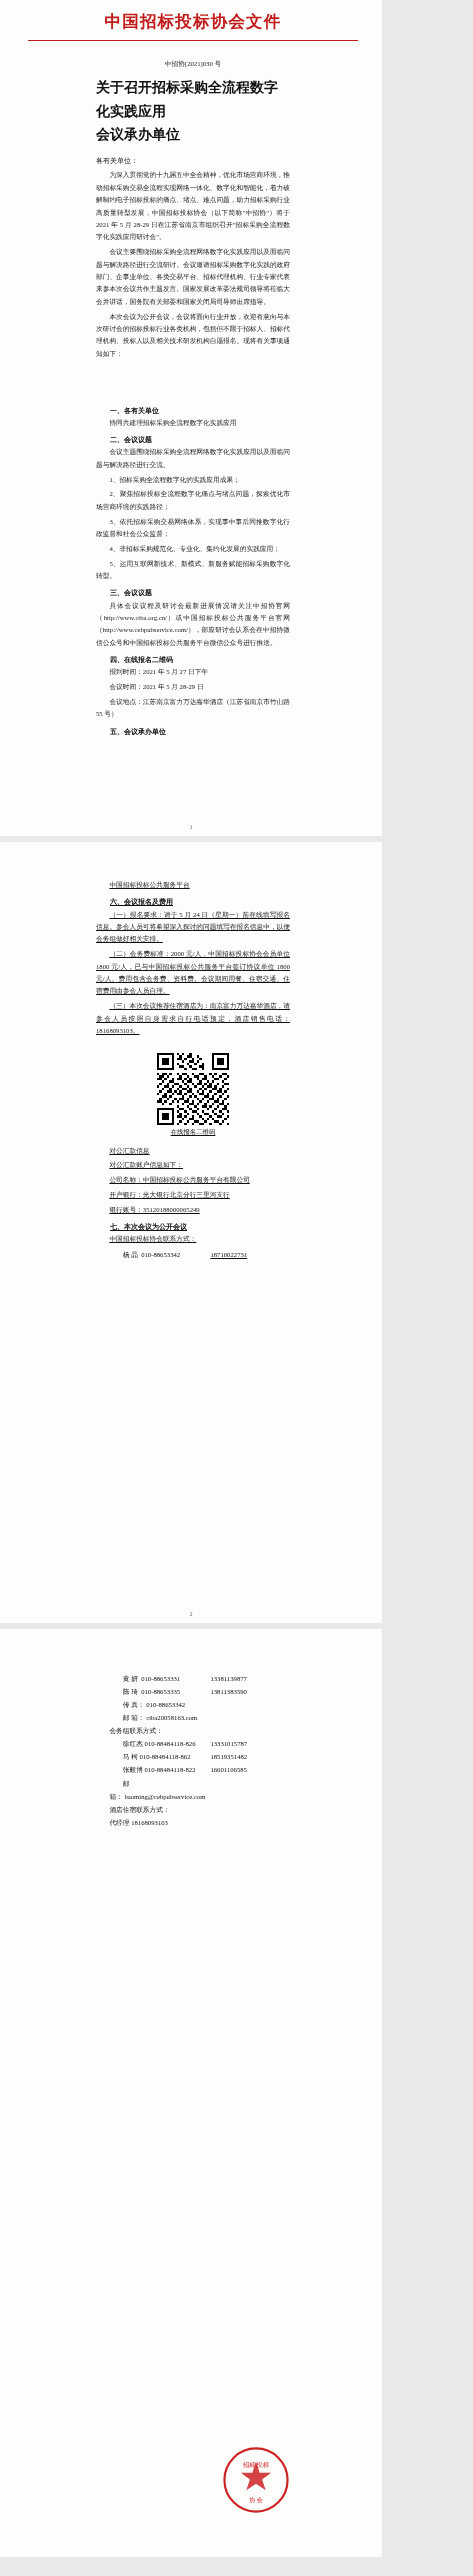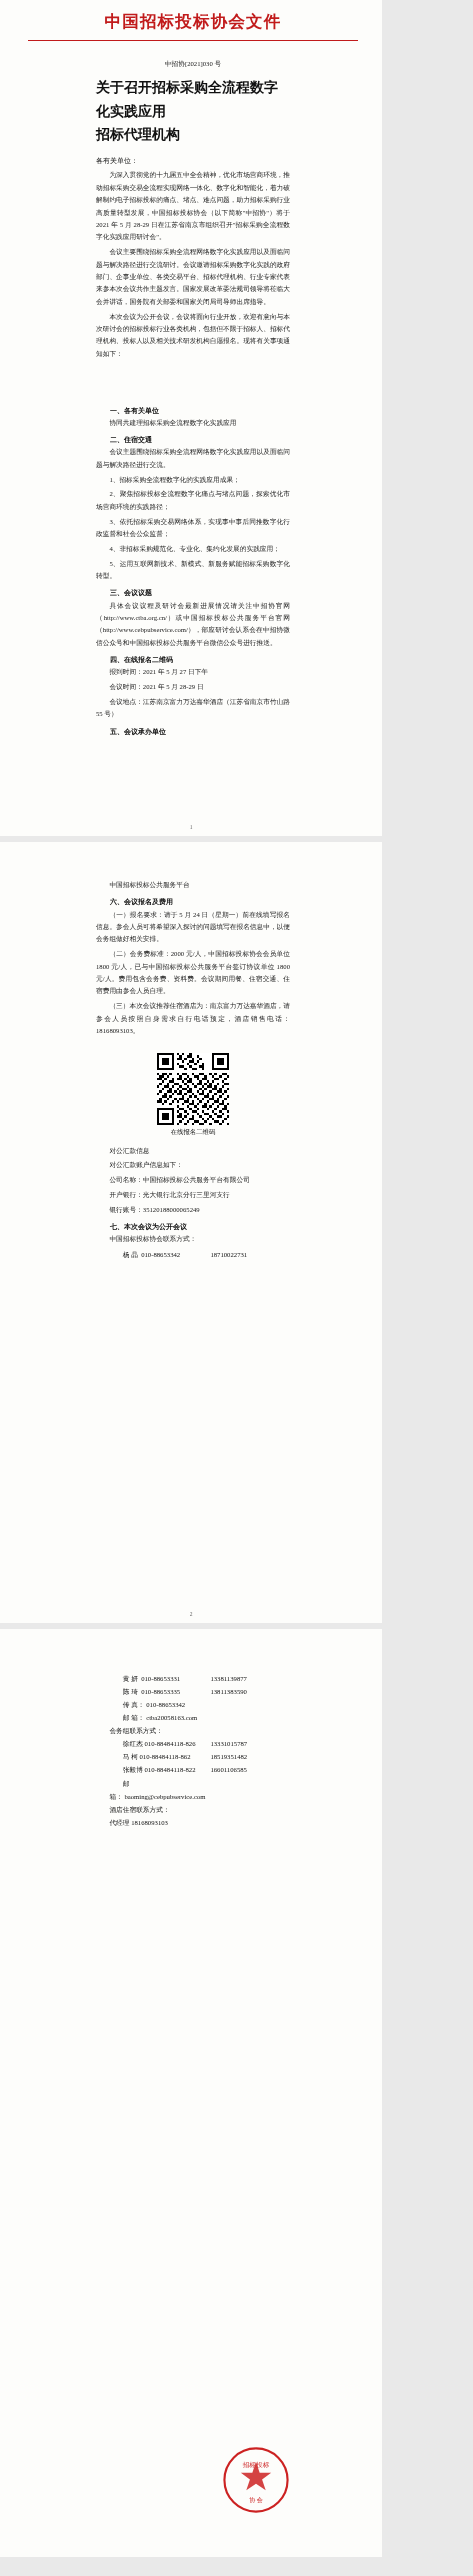--- a/index.html
+++ b/index.html
@@ -118,54 +118,54 @@
 </head>
 <body>
 
 <div class="page page-1" style="min-height:842px;">
   <div class="header-title">中国招标投标协会文件</div>
   <hr class="header-rule">
   <div class="page-inner">
     <div class="doc-number">中招协[2021]030 号</div>
     <div class="doc-title">
       <div>关于召开招标采购全流程数字化实践应用</div>
-      <div>招标代理机构</div>
+      <div>会议承办单位</div>
     </div>
     <div class="salutation">各有关单位：</div>
     <p class="body-text">为深入贯彻党的十九届五中全会精神，优化市场营商环境，推动招标采购交易全流程实现网络一体化、数字化和智能化，着力破解制约电子招标投标的痛点、堵点、难点问题，助力招标采购行业高质量转型发展，中国招标投标协会（以下简称"中招协"）将于 2021 年 5 月 28-29 日在江苏省南京市组织召开"招标采购全流程数字化实践应用研讨会"。</p>
     <p class="body-text">会议主要围绕招标采购全流程网络数字化实践应用以及面临问题与解决路径进行交流研讨。会议邀请招标采购数字化实践的政府部门、企事业单位、各类交易平台、招标代理机构、行业专家代表来参本次会议共作主题发言。国家发展改革委法规司领导将莅临大会并讲话，国务院有关部委和国家关闭局司导师出席指导。</p>
     <p class="body-text">本次会议为公开会议，会议将面向行业开放，欢迎有意向与本次研讨会的招标投标行业各类机构，包括但不限于招标人、招标代理机构、投标人以及相关技术研发机构自愿报名。现将有关事项通知如下：</p>
 
     <div class="spacer-lg"></div>
 
     <div class="section-head">一、各有关单位</div>
     <p class="body-text">协同共建理招标采购全流程数字化实践应用</p>
 
-    <div class="section-head">二、住宿交通</div>
+    <div class="section-head">二、会议议题</div>
     <p class="body-text">会议主题围绕招标采购全流程网络数字化实践应用以及面临问题与解决路径进行交流。</p>
     <p class="body-text">1、招标采购全流程数字化的实践应用成果；</p>
     <p class="body-text">2、聚焦招标投标全流程数字化痛点与堵点问题，探索优化市场营商环境的实践路径；</p>
     <p class="body-text">3、依托招标采购交易网络体系，实现事中事后同推数字化行政监督和社会公众监督；</p>
     <p class="body-text">4、非招标采购规范化、专业化、集约化发展的实践应用；</p>
     <p class="body-text">5、运用互联网新技术、新模式、新服务赋能招标采购数字化转型。</p>
 
     <div class="section-head">三、会议议题</div>
     <p class="body-text">具体会议议程及研讨会最新进展情况请关注中招协官网（http://www.ctba.org.cn/）或中国招标投标公共服务平台官网（http://www.cebpubservice.com/），部应研讨会认系会在中招协微信公众号和中国招标投标公共服务平台微信公众号进行推送。</p>
 
     <div class="section-head">四、在线报名二维码</div>
     <p class="body-text">报到时间：2021 年 5 月 27 日下午</p>
     <p class="body-text">会议时间：2021 年 5 月 28-29 日</p>
     <p class="body-text">会议地点：江苏南京富力万达嘉华酒店（江苏省南京市竹山路 55 号）</p>
 
     <div class="section-head">五、会议承办单位</div>
   </div>
   <div class="page-num">1</div>
 </div>
 
-<div class="page page-2" style="min-height:787px;">
+<div class="page page-2" style="min-height:787px;text-decoration:underline;">
   <div class="page-inner" style="padding-top:37px;">
     <p class="body-text no-indent" style="text-indent:2em;">中国招标投标公共服务平台</p>
 
     <div class="section-head">六、会议报名及费用</div>
     <p class="body-text">（一）报名要求：请于 5 月 24 日（星期一）前在线填写报名信息。参会人员可将希望深入探讨的问题填写在报名信息中，以便会务组做好相关安排。</p>
     <p class="body-text">（二）会务费标准：2000 元/人，中国招标投标协会会员单位 1800 元/人，已与中国招标投标公共服务平台签订协议单位 1800 元/人。费用包含会务费、资料费。会议期间用餐、住宿交通、住宿费用由参会人员自理。</p>
     <p class="body-text">（三）本次会议推荐住宿酒店为：南京富力万达嘉华酒店，请参会人员按照自身需求自行电话预定，酒店销售电话：18168093103。</p>
 
     <div class="spacer-sm"></div>
 

